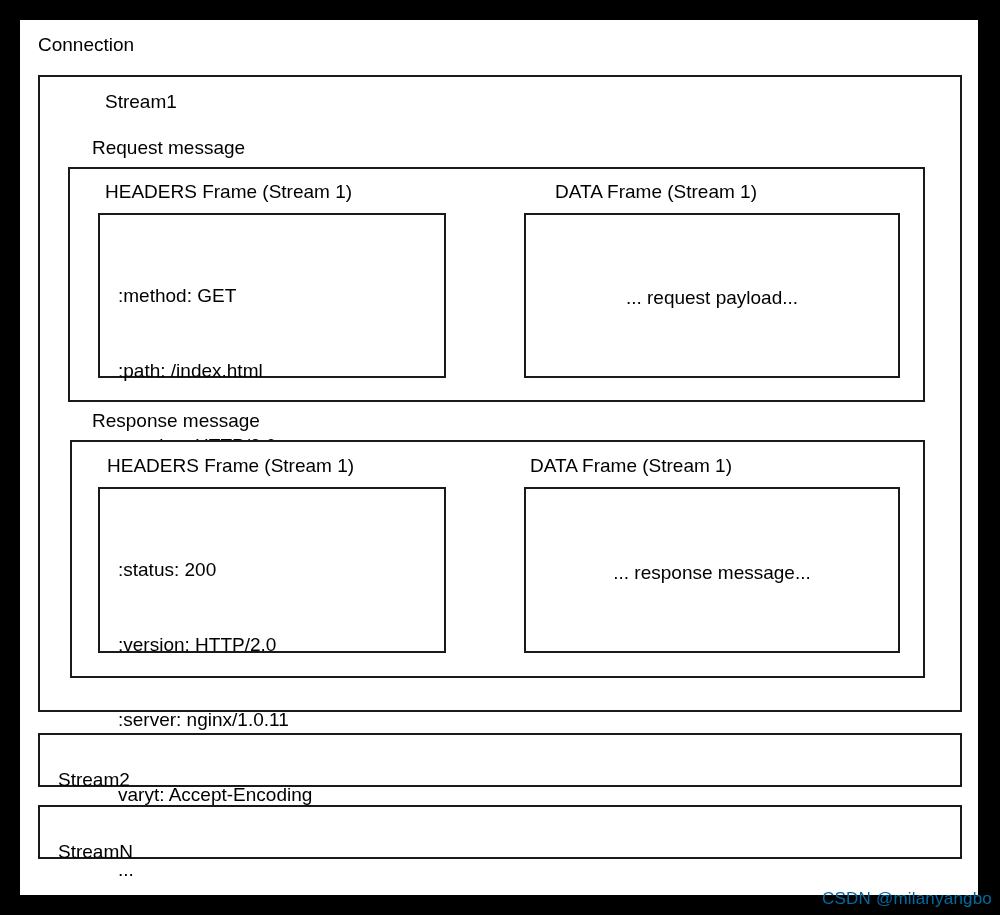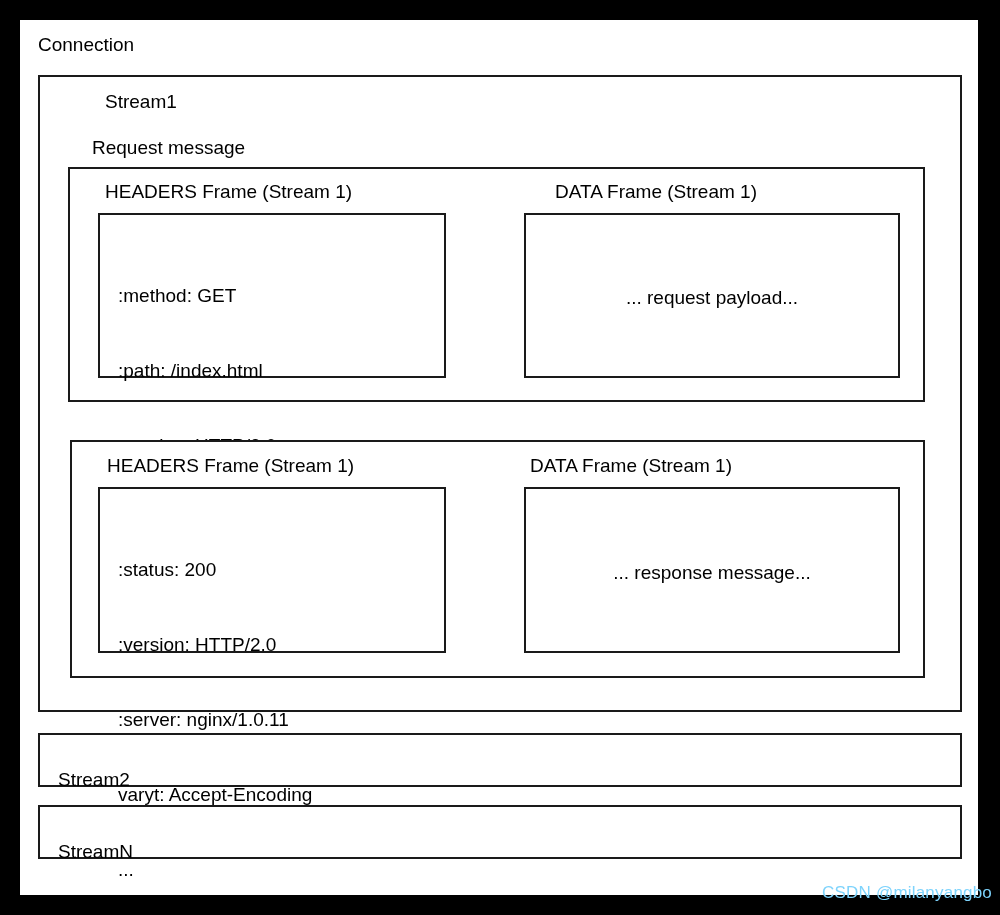--- a/index.html
+++ b/index.html
@@ -89,23 +89,23 @@
     font-size: 19px;
     color: #000000;
     white-space: nowrap;
     margin-top: 20px;
   }
 
   
   .watermark {
     position: absolute;
     right: 8px;
-    bottom: 12px;
+    bottom: 6px;
     font-size: 17px;
-    color: #7dd3fc;
+    color: #0369a1;
     white-space: nowrap;
     letter-spacing: 0.2px;
     z-index: 40;
   }
 </style>
 </head>
 <body>
 
 <div id="canvas">
 
@@ -133,20 +133,21 @@
           </div>
         </div>
 
         <div class="label frame-title" style="left:485px; top:12px;">DATA Frame (Stream 1)</div>
 
         <div class="box thin" style="left:454px; top:44px; width:376px; height:165px;">
           <div class="payload" style="top:72px;">... request payload...</div>
         </div>
       </div>
 
+      <div class="label lvl3" style="left:52px; top:333px;">Response message</div>
 
       <div class="box" style="left:30px; top:363px; width:855px; height:238px;">
 
         <div class="label frame-title" style="left:35px; top:13px;">HEADERS Frame (Stream 1)</div>
 
         <div class="box thin" style="left:26px; top:45px; width:348px; height:166px;">
           <div class="kv-list" style="left:18px; top:18px;">
             <div>:status: 200</div>
             <div>:version: HTTP/2.0</div>
             <div>:server: nginx/1.0.11</div>

